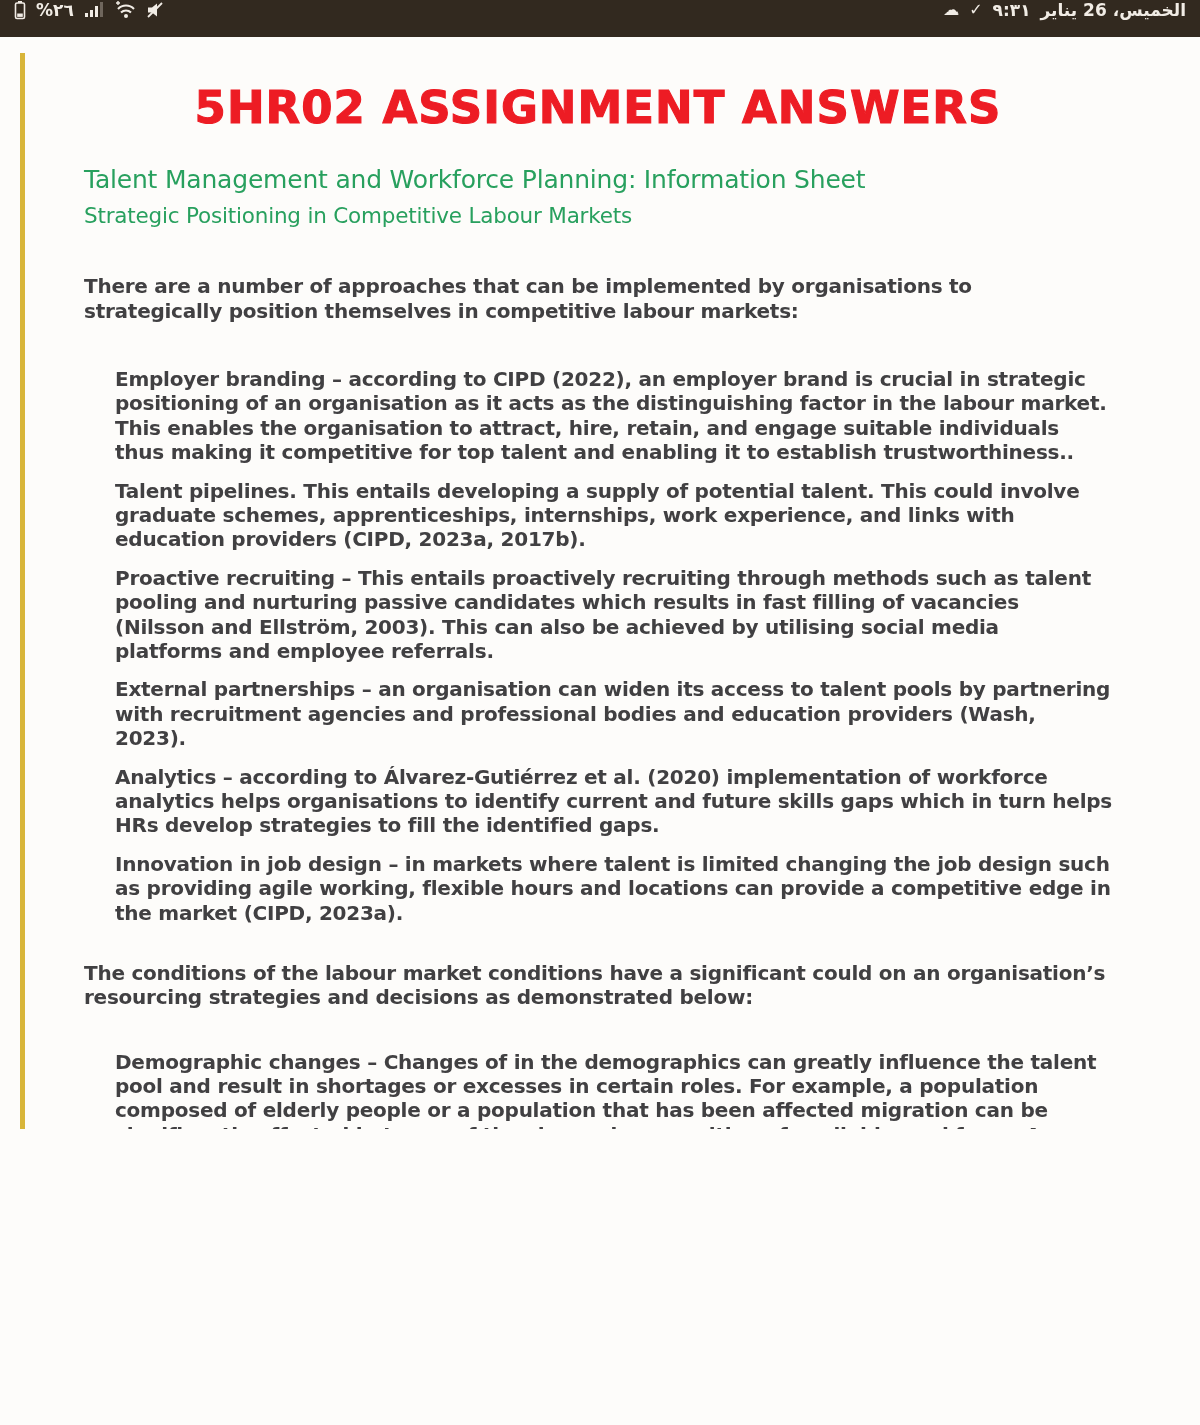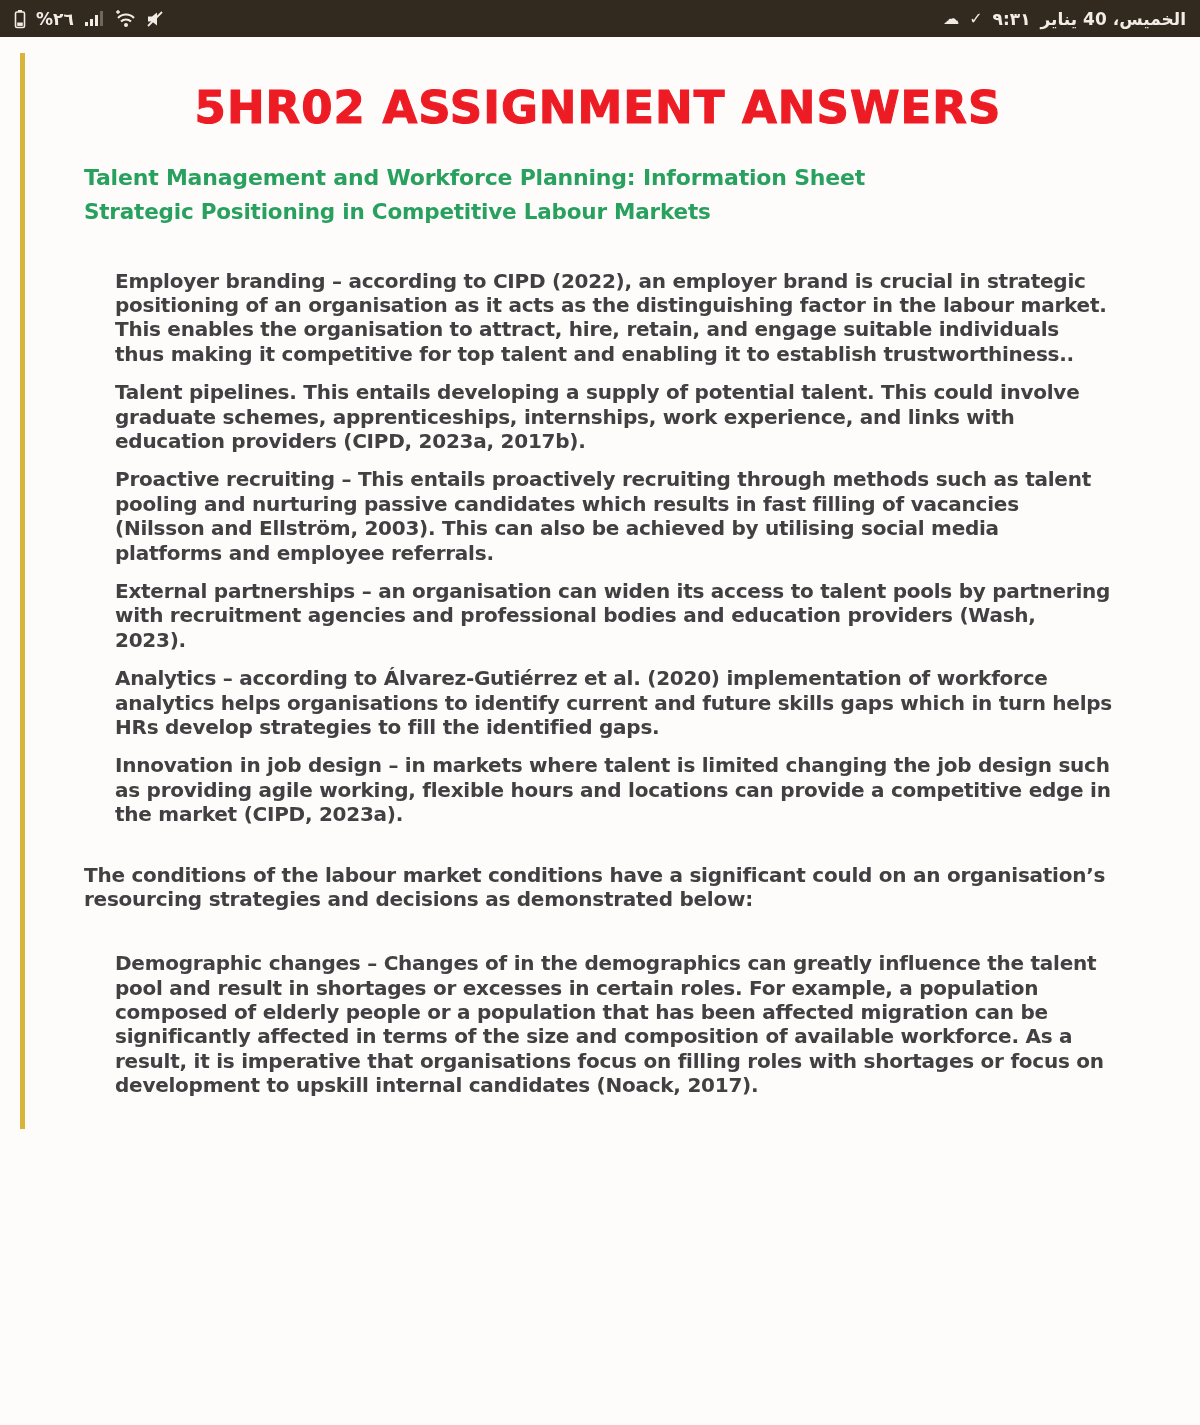--- a/index.html
+++ b/index.html
@@ -8,21 +8,21 @@
     width: 1200px; height: 1425px; overflow: hidden;
     background: var(--page-bg, #fdfcfa);
     font-family: "DejaVu Sans", sans-serif;
   }
 
   
   .status-bar {
     height: 37px;
     background: var(--statusbar-bg, #32291f);
     color: #f1ece5;
-    display: flex; justify-content: space-between; align-items: center;
+    display: flex; justify-content: space-between; align-items: flex-start;
     padding: 0 14px;
     font-size: 17px; font-weight: bold;
   }
   .sb-group { display: flex; align-items: center; gap: 10px; }
   .sb-group svg { display: block; }
   .sb-glyph { font-size: 16px; line-height: 1; }
 
   
   .page {
     position: relative;
@@ -38,26 +38,26 @@
     margin: 0; padding-top: 46px;
     text-align: center;
     color: var(--title-red, #ed1c24);
     -webkit-text-stroke: 1.1px var(--title-red, #ed1c24);
     font-size: 45px; line-height: 1.1; letter-spacing: 1px;
     font-weight: bold;
   }
   .h-green-1 {
     margin: 32px 0 0;
     color: var(--heading-green, #28a05e);
-    font-size: 22px; line-height: 1.2; letter-spacing: -0.2px; font-weight: bold;
+    font-size: 25px; line-height: 1.2; letter-spacing: -0.2px; font-weight: normal;
   }
   .h-green-2 {
     margin: 8px 0 0;
     color: var(--heading-green, #28a05e);
-    font-size: 21.5px; line-height: 1.2; letter-spacing: -0.2px; font-weight: bold;
+    font-size: 21.5px; line-height: 1.2; letter-spacing: -0.2px; font-weight: normal;
   }
   .body-copy p {
     color: var(--body-text, #414042);
     font-weight: bold;
     font-size: 20px; line-height: 1.22; letter-spacing: -0.25px;
     margin: 0 0 14px;
   }
   .intro { margin-top: 46px !important; }
   .intro-2 { margin-top: 36px !important; }
   .bullet-list { margin-top: 44px; padding-left: 31px; }
@@ -107,32 +107,33 @@
       <svg width="18" height="18" viewBox="0 0 18 18">
         <polygon points="2,6.5 6,6.5 11,2.5 11,15.5 6,11.5 2,11.5" fill="#f1ece5"></polygon>
         <line x1="2" y1="16" x2="16" y2="2" stroke="#f1ece5" stroke-width="1.8"></line>
       </svg>
     </span>
   </div>
   <div class="sb-group">
     <span class="sb-glyph">☁</span>
     <span class="sb-glyph">✓</span>
     <span>٩:٣١</span>
-    <span dir="rtl">الخميس، 40 يناير</span>
+    <span dir="rtl">الخميس، 26 يناير</span>
   </div>
 </header>
 
 <main class="page body-copy">
   <div class="left-rule"></div>
 
   <h1 class="doc-title">5HR02 ASSIGNMENT ANSWERS</h1>
 
   <h2 class="h-green-1">Talent Management and Workforce Planning: Information Sheet</h2>
   <h3 class="h-green-2">Strategic Positioning in Competitive Labour Markets</h3>
 
+  <p class="intro">There are a number of approaches that can be implemented by organisations to strategically position themselves in competitive labour markets:</p>
 
   <section class="bullet-list">
     <p>Employer branding – according to CIPD (2022), an employer brand is crucial in strategic positioning of an organisation as it acts as the distinguishing factor in the labour market. This enables the organisation to attract, hire, retain, and engage suitable individuals thus making it competitive for top talent and enabling it to establish trustworthiness..</p>
     <p>Talent pipelines.  This entails developing a supply of potential talent. This could involve graduate schemes, apprenticeships, internships, work experience, and links with education providers (CIPD, 2023a, 2017b).</p>
     <p>Proactive recruiting – This entails proactively recruiting through methods such as talent pooling and nurturing passive candidates which results in fast filling of vacancies (Nilsson and Ellström, 2003). This can also be achieved by utilising social media platforms and employee referrals.</p>
     <p>External partnerships – an organisation can widen its access to talent pools by partnering with recruitment agencies and professional bodies and education providers (Wash, 2023).</p>
     <p>Analytics – according to Álvarez-Gutiérrez et al. (2020) implementation of workforce analytics helps organisations to identify current and future skills gaps which in turn helps HRs develop strategies to fill the identified gaps.</p>
     <p>Innovation in job design – in markets where talent is limited changing the job design such as providing agile working, flexible hours and locations can provide a competitive edge in the market (CIPD, 2023a).</p>
   </section>
 

